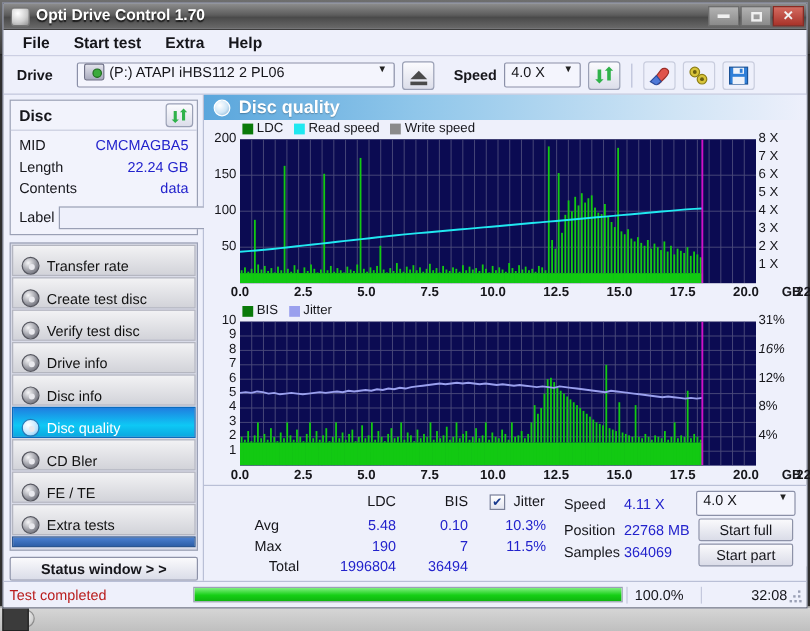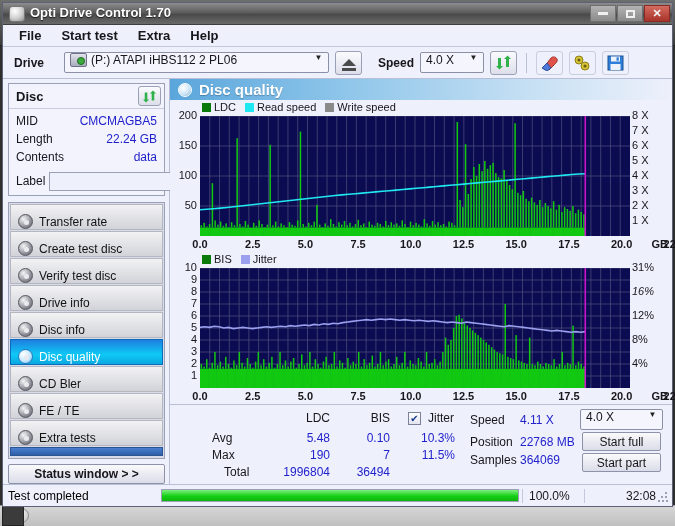--- a/index.html
+++ b/index.html
@@ -234,21 +234,21 @@
     background:linear-gradient(#fafafc,#dadce8);
     display:flex; align-items:center; justify-content:center;
     font-size:12px; color:#16161b; cursor:pointer;
   }
 
   
   #statusbar {
     height:22px; flex:none; display:flex; align-items:center;
     border-top:1px solid #b9bfd6; background:#eef0fb; font-size:12px;
   }
-  #sb-text { width:155px; padding-left:5px; color:#000000; }
+  #sb-text { width:155px; padding-left:5px; color:#b91c1c; }
   #sb-prog-cell { flex:1; padding:0 3px; }
   #sb-prog {
     height:13px; border:1px solid #9aa0b5; background:#f4f4f8; position:relative; overflow:hidden;
   }
   #sb-prog-fill {
     position:absolute; left:0; top:0; bottom:0; width:100%;
     background:linear-gradient(#7ef07e,#16cf16 55%,#0fb50f);
   }
   #sb-pct { width:62px; text-align:left; border-left:1px solid #c4c8dd; padding-left:6px; color:#16161b; }
   #sb-time { width:88px; text-align:right; padding-right:16px; border-left:1px solid #c4c8dd; color:#16161b; }

